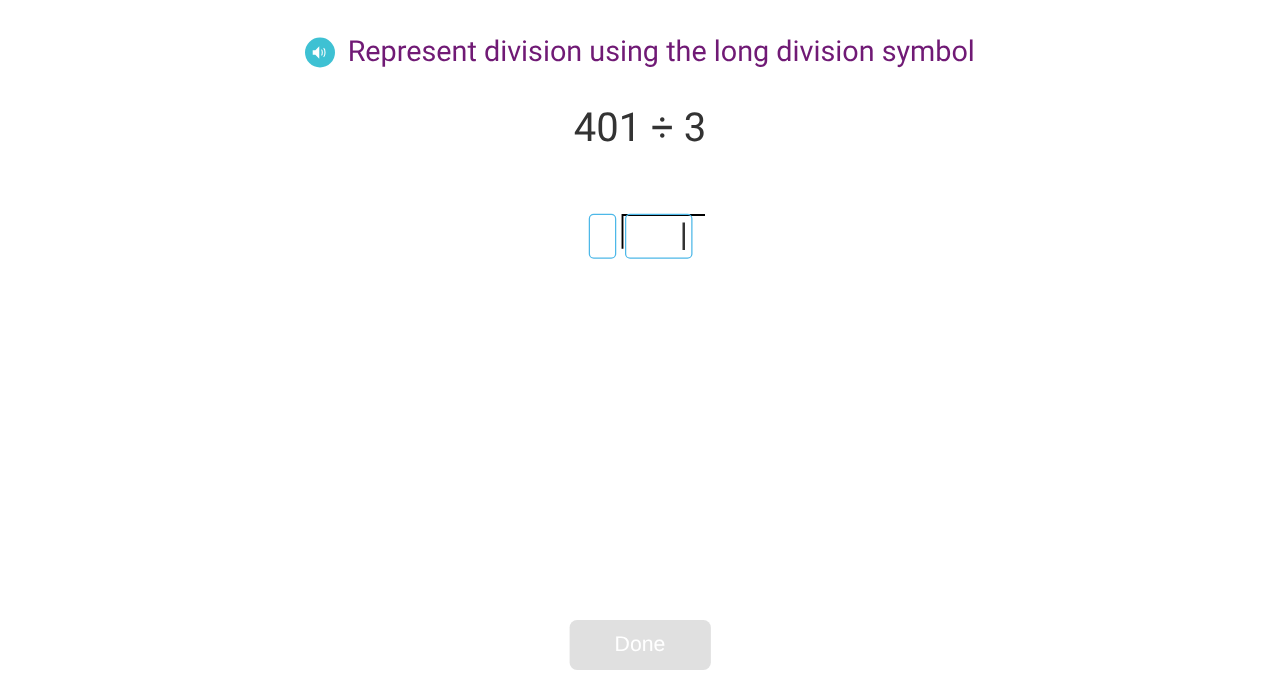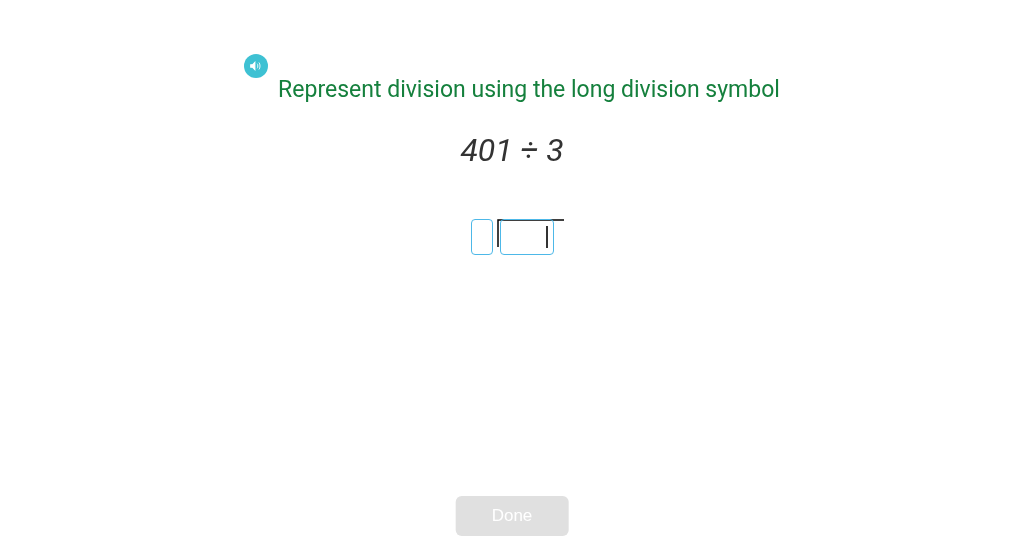--- a/index.html
+++ b/index.html
@@ -37,30 +37,28 @@
       justify-content: center;
       color: white;
       cursor: pointer;
     }
     .sound-icon svg {
       width: 14px;
       height: 14px;
     }
     .instruction-text {
       font-size: 23px;
-      color: #15803d;
+      color: #701a75;
       font-weight: 400;
-      margin-top: 48px;
     }
     .problem-text {
       font-size: 32px;
       color: #333333;
       font-weight: 400;
       margin-bottom: 50px;
-      font-style: italic;
     }
     .long-division {
       position: relative;
       display: flex;
       align-items: flex-end;
     }
     .divisor-input {
       width: 22px;
       height: 36px;
       border: 1.5px solid #4db8e8;

